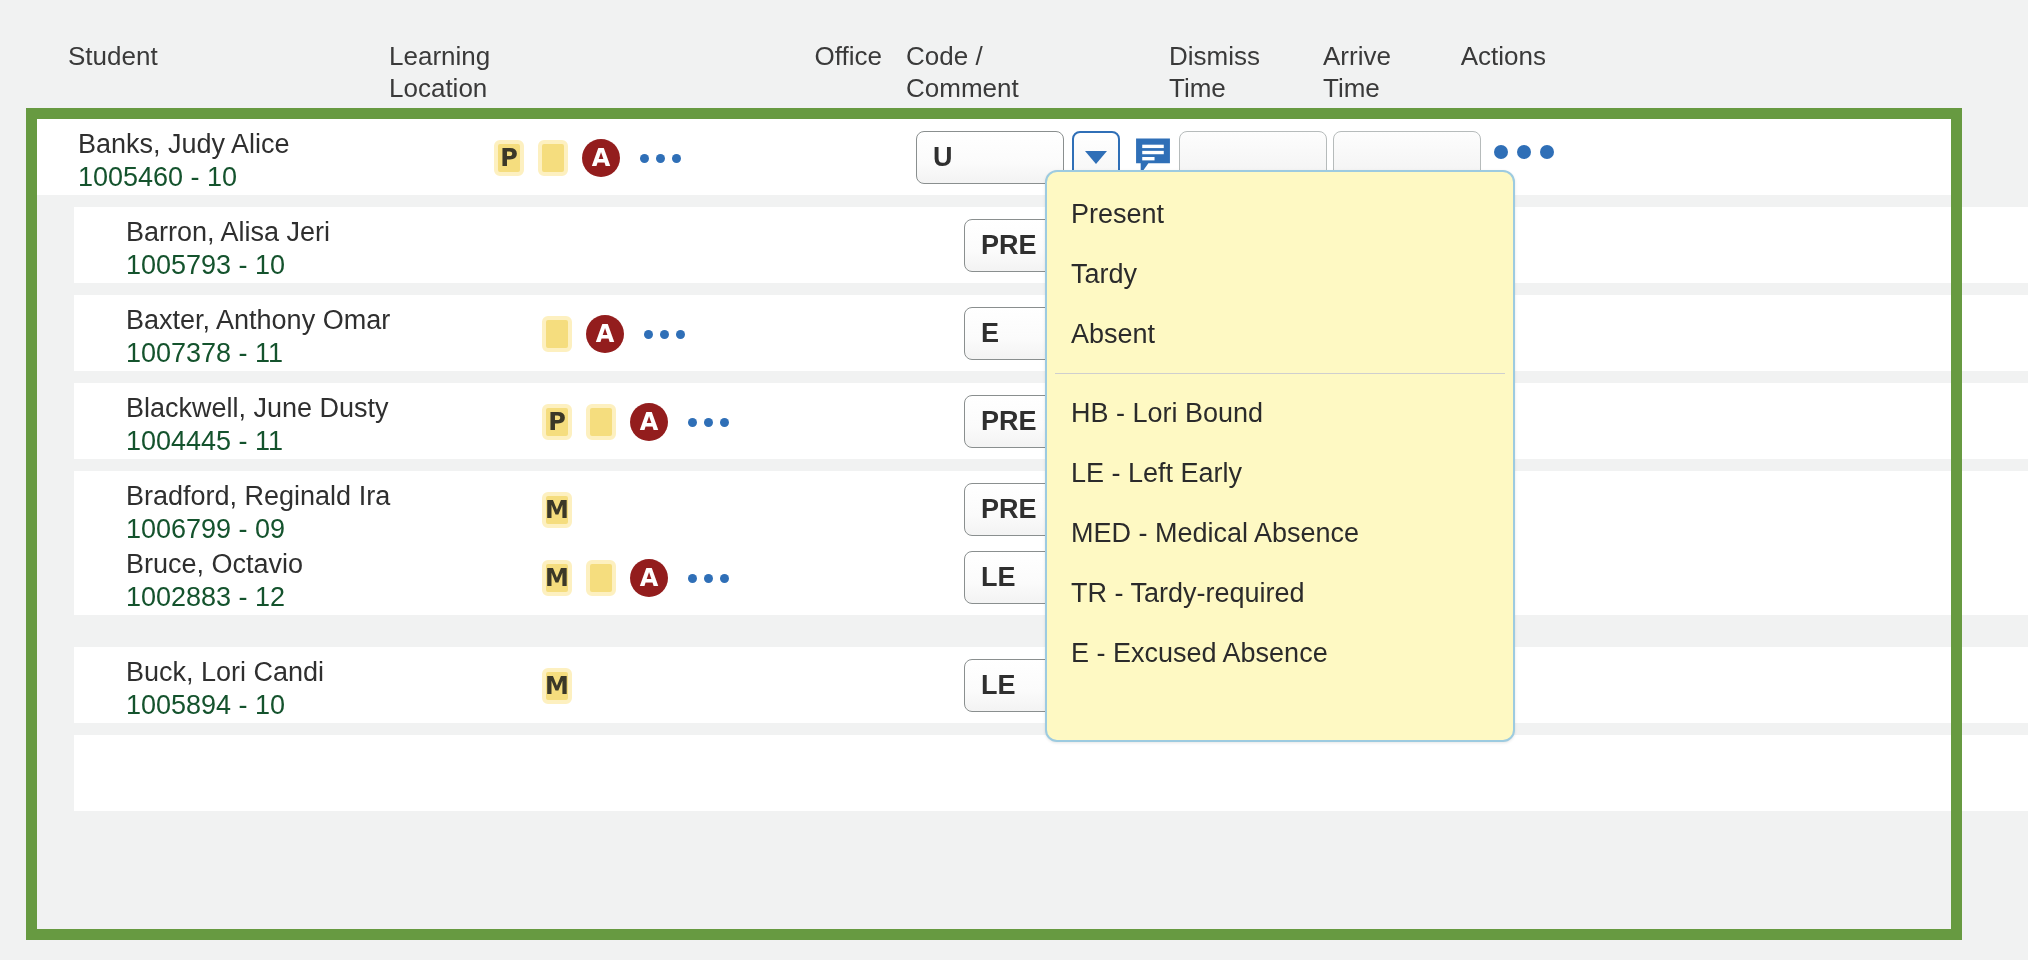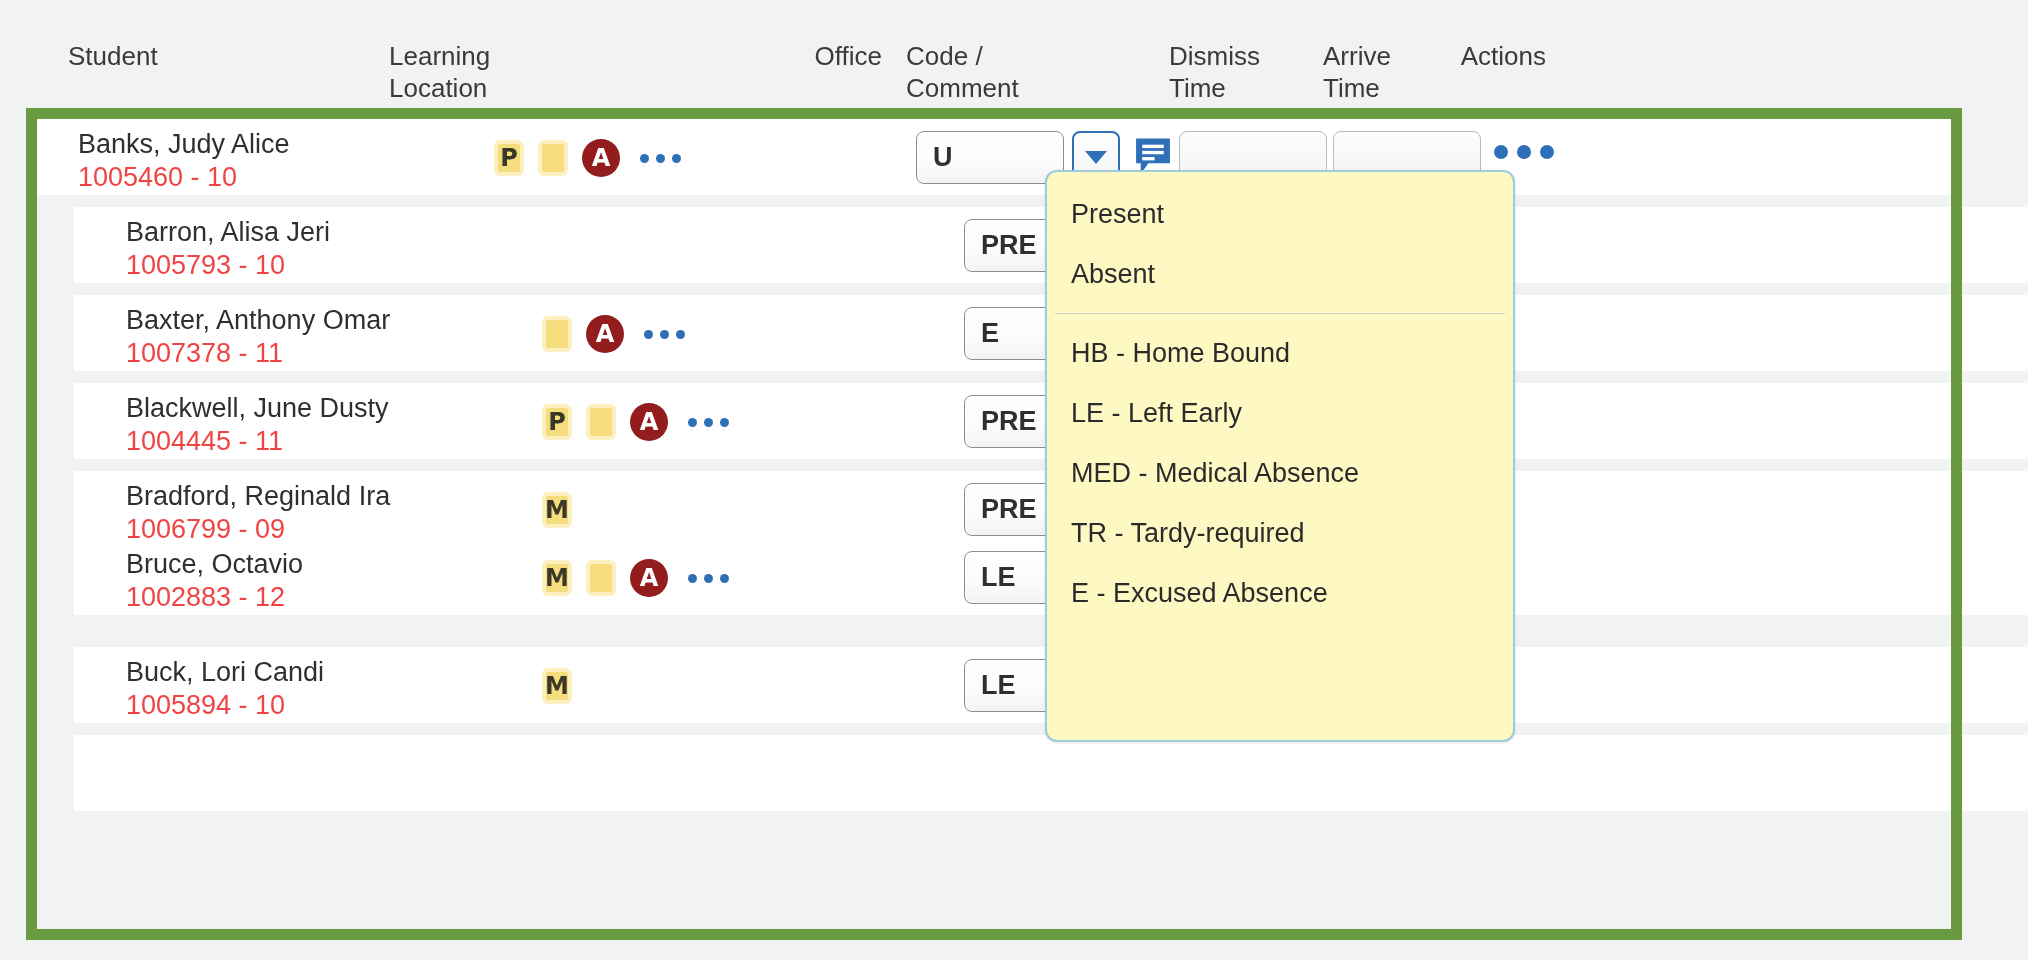--- a/index.html
+++ b/index.html
@@ -71,21 +71,21 @@
     line-height: 34px;
     color: #2f2f2f;
     white-space: nowrap;
   }
   .student-id {
     position: absolute;
     left: 52px;
     top: 41px;
     font-size: 27px;
     line-height: 34px;
-    color: #ef4444;
+    color: #14532d;
     white-space: nowrap;
     text-align: right;
   }
 
   
   .alerts {
     position: absolute;
     left: 468px;
     top: 17px;
     height: 44px;
@@ -399,22 +399,23 @@
           <i></i>
           <i></i>
           <i></i>
         </span>
       </div>
     </div>
 
   <div id="dropdown-panel">
       <div class="pad-top"></div>
       <div class="menu-item">Present</div>
+      <div class="menu-item">Tardy</div>
       <div class="menu-item">Absent</div>
       <div class="menu-sep"></div>
-      <div class="menu-item">HB - Home Bound</div>
+      <div class="menu-item">HB - Lori Bound</div>
       <div class="menu-item">LE - Left Early</div>
       <div class="menu-item">MED - Medical Absence</div>
       <div class="menu-item">TR - Tardy-required</div>
       <div class="menu-item">E - Excused Absence</div>
     </div>
 
 </div>
 
 </body></html>

